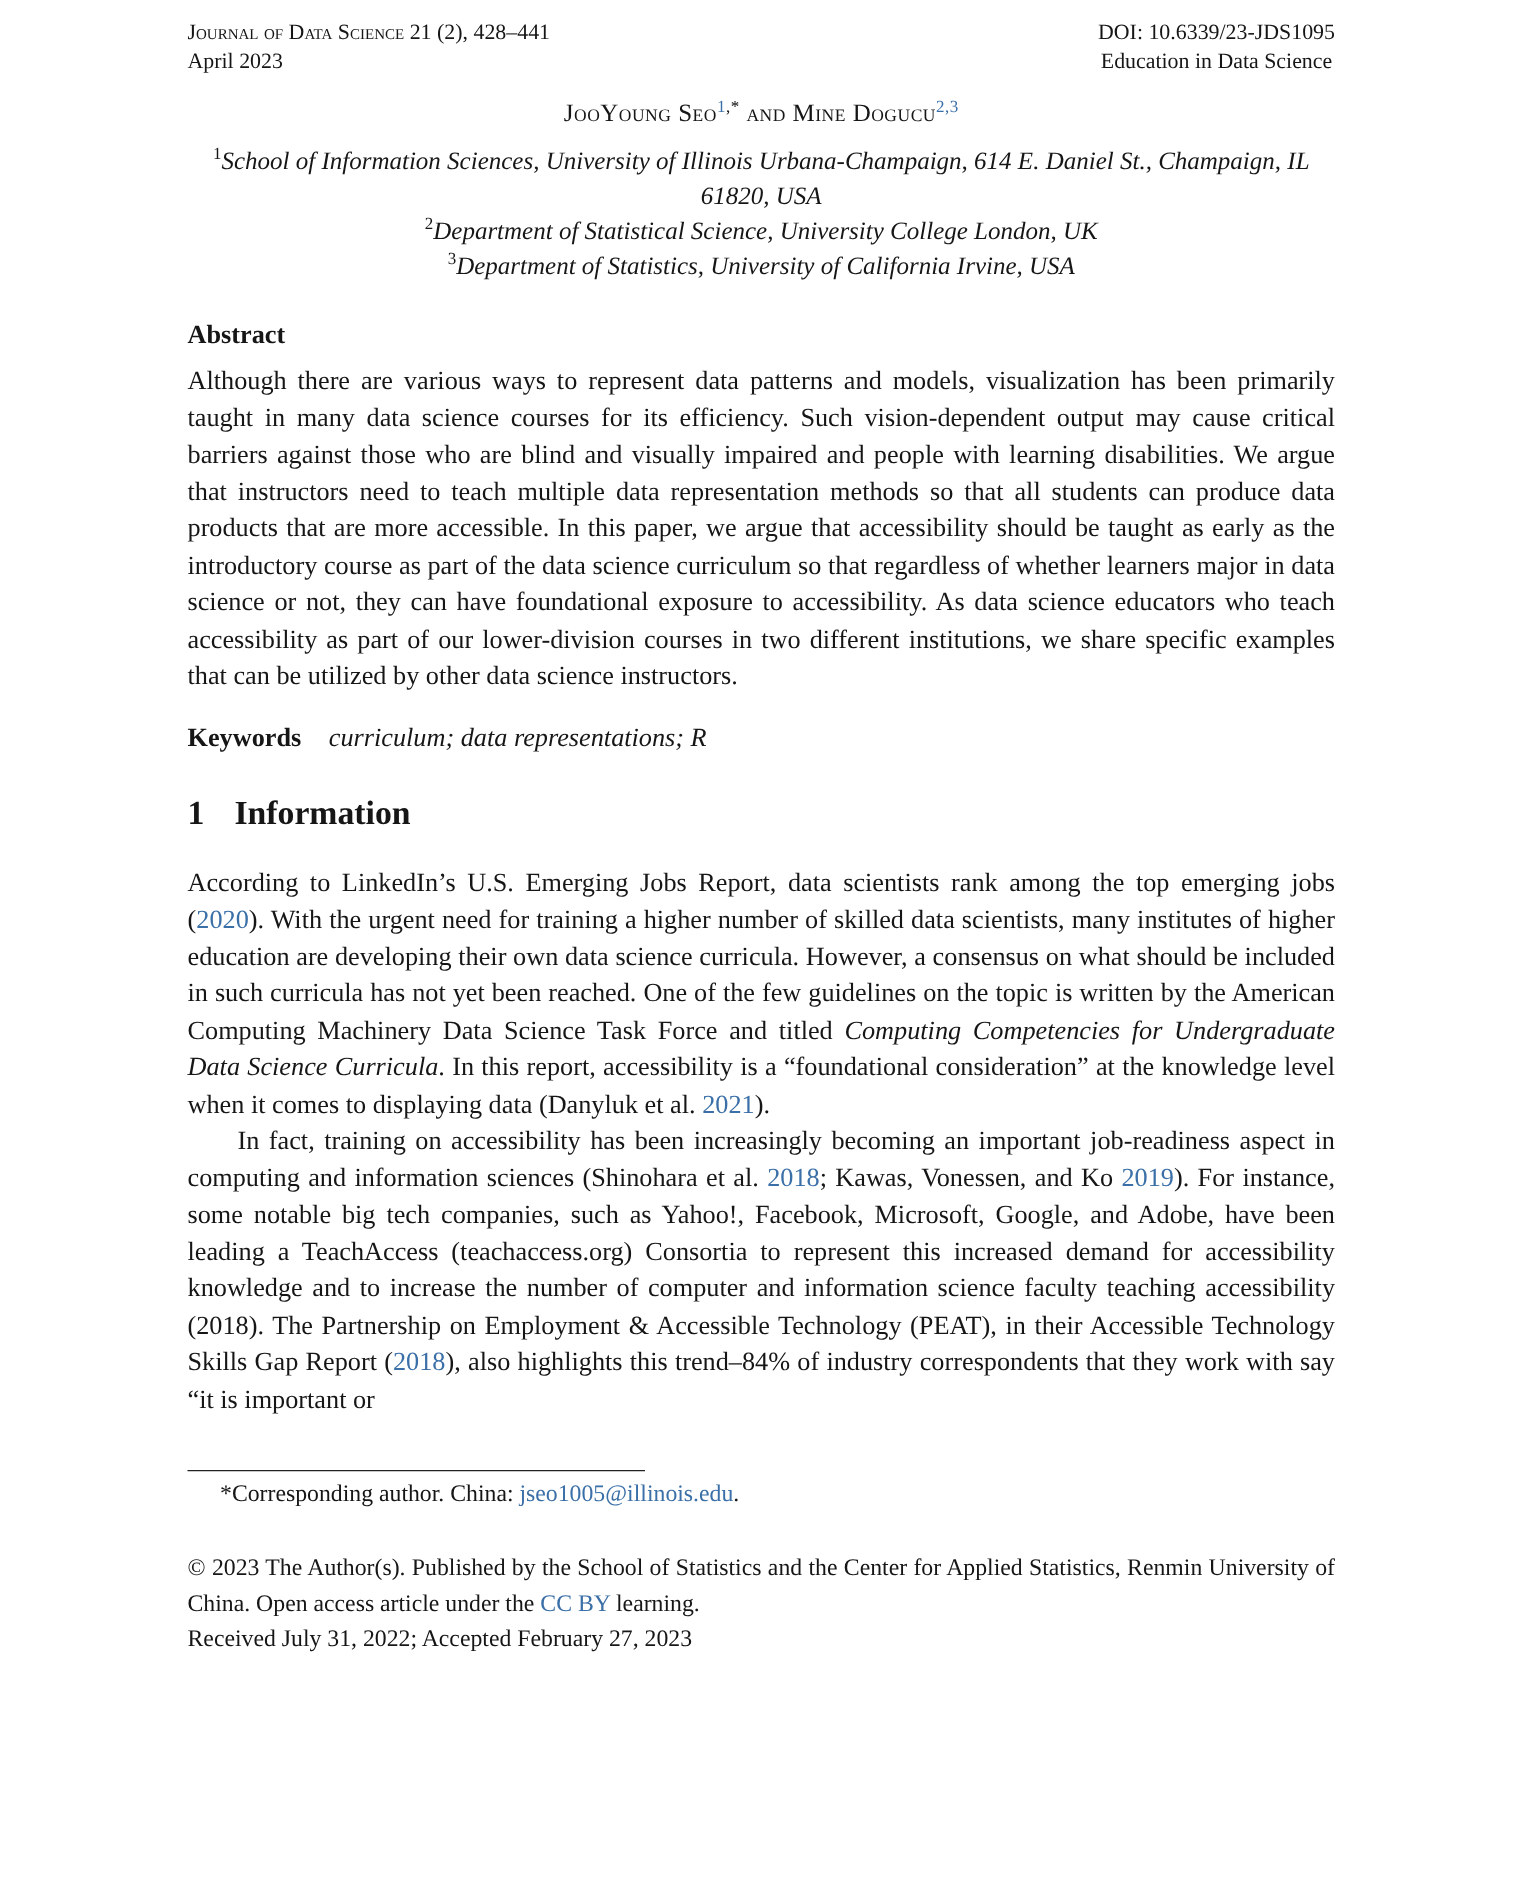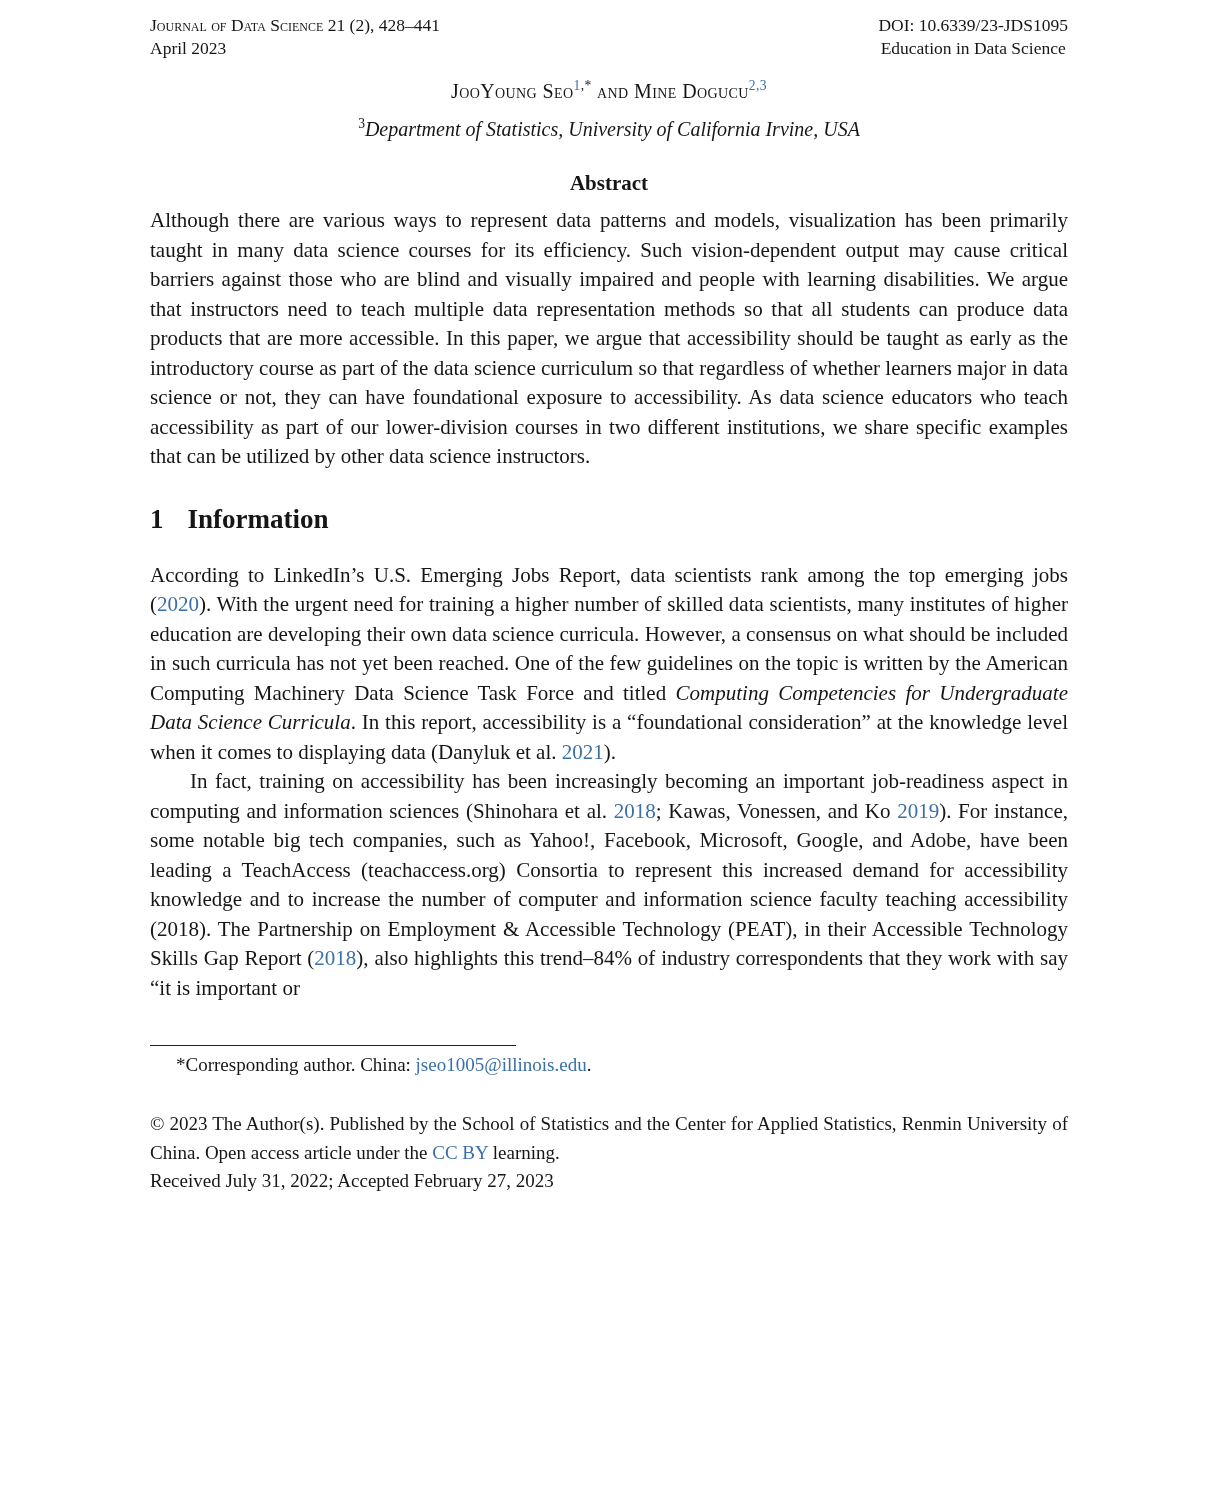--- a/index.html
+++ b/index.html
@@ -48,21 +48,21 @@
   }
   .affiliations{
     margin-top:12px;
     text-align:center;
     font-size:20px;
     line-height:28px;
   }
   
   .abstract-heading{
     margin-top:28px;
-    text-align:center;
+    text-align:left;
     font-weight:bold;
     font-size:21px;
   }
   .body-par{
     font-size:21px;
     line-height:29.5px;
     text-align:justify;
   }
   .abstract-text{margin-top:10px;}
   .keywords{
@@ -122,26 +122,31 @@
       <div class="right">
         <div>DOI: 10.6339/23-JDS1095</div>
         <div>Education in Data Science</div>
       </div>
     </div>
 
 
     <div class="authors"><span>JooYoung Seo</span><span class="suplink">1</span><span class="sup">,*</span><span> and Mine Dogucu</span><span class="suplink">2,3</span></div>
 
     <div class="affiliations">
+      <div><span class="sup">1</span><span class="i">School of Information Sciences, University of Illinois Urbana-Champaign, 614 E. Daniel St., Champaign, IL 61820, USA</span></div>
+      <div><span class="sup">2</span><span class="i">Department of Statistical Science, University College London, UK</span></div>
       <div><span class="sup">3</span><span class="i">Department of Statistics, University of California Irvine, USA</span></div>
     </div>
 
     <div class="abstract-heading">Abstract</div>
     <p class="body-par abstract-text">Although there are various ways to represent data patterns and models, visualization has been primarily taught in many data science courses for its efficiency. Such vision-dependent output may cause critical barriers against those who are blind and visually impaired and people with learning disabilities. We argue that instructors need to teach multiple data representation methods so that all students can produce data products that are more accessible. In this paper, we argue that accessibility should be taught as early as the introductory course as part of the data science curriculum so that regardless of whether learners major in data science or not, they can have foundational exposure to accessibility. As data science educators who teach accessibility as part of our lower-division courses in two different institutions, we share specific examples that can be utilized by other data science instructors.</p>
 
+    <div class="keywords">
+      <span class="label">Keywords</span><span class="kw">curriculum; data representations; R</span>
+    </div>
 
     <h2 class="section-heading">
       <span class="num">1</span><span>Information</span>
     </h2>
 
     <p class="body-par first-par"><span>According to LinkedIn’s U.S. Emerging Jobs Report, data scientists rank among the top emerging jobs (</span><span class="link">2020</span><span>). With the urgent need for training a higher number of skilled data scientists, many institutes of higher education are developing their own data science curricula. However, a consensus on what should be included in such curricula has not yet been reached. One of the few guidelines on the topic is written by the American Computing Machinery Data Science Task Force and titled </span><span class="i">Computing Competencies for Undergraduate Data Science Curricula</span><span>. In this report, accessibility is a “foundational consideration” at the knowledge level when it comes to displaying data (Danyluk et al. </span><span class="link">2021</span><span>).</span></p>
     <p class="body-par indent-par"><span>In fact, training on accessibility has been increasingly becoming an important job-readiness aspect in computing and information sciences (Shinohara et al. </span><span class="link">2018</span><span>; Kawas, Vonessen, and Ko </span><span class="link">2019</span><span>). For instance, some notable big tech companies, such as Yahoo!, Facebook, Microsoft, Google, and Adobe, have been leading a TeachAccess (teachaccess.org) Consortia to represent this increased demand for accessibility knowledge and to increase the number of computer and information science faculty teaching accessibility (2018). The Partnership on Employment &amp; Accessible Technology (PEAT), in their Accessible Technology Skills Gap Report (</span><span class="link">2018</span><span>), also highlights this trend–84% of industry correspondents that they work with say “it is important or</span></p>
 
     <div class="footnote-rule"></div>
     <div class="footnote"><span>*Corresponding author. China: </span><span class="link">jseo1005@illinois.edu</span><span>.</span></div>

